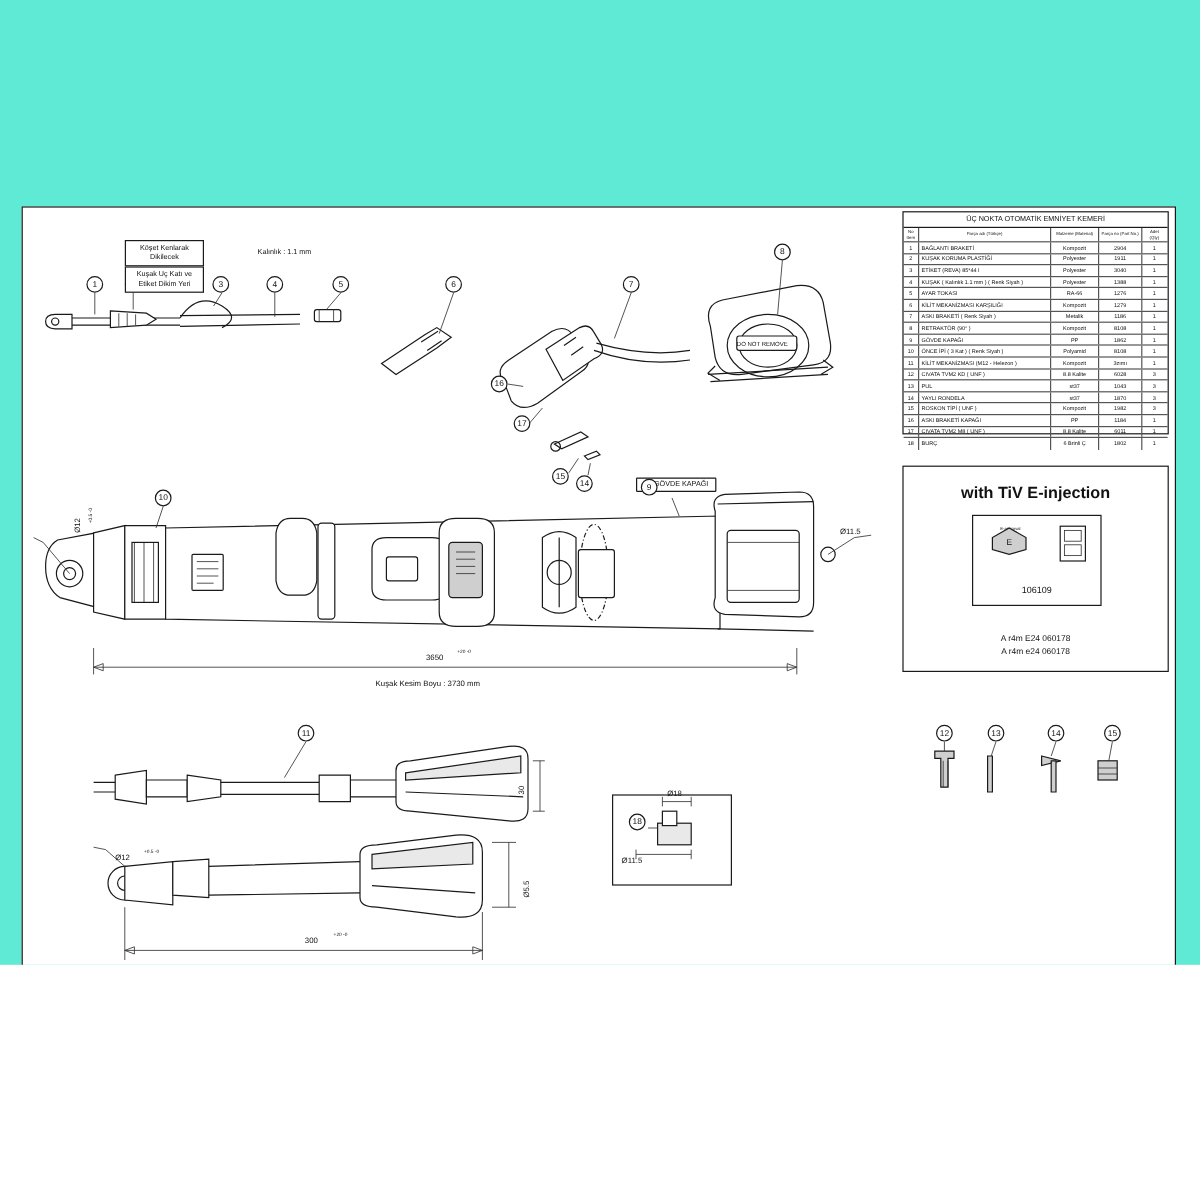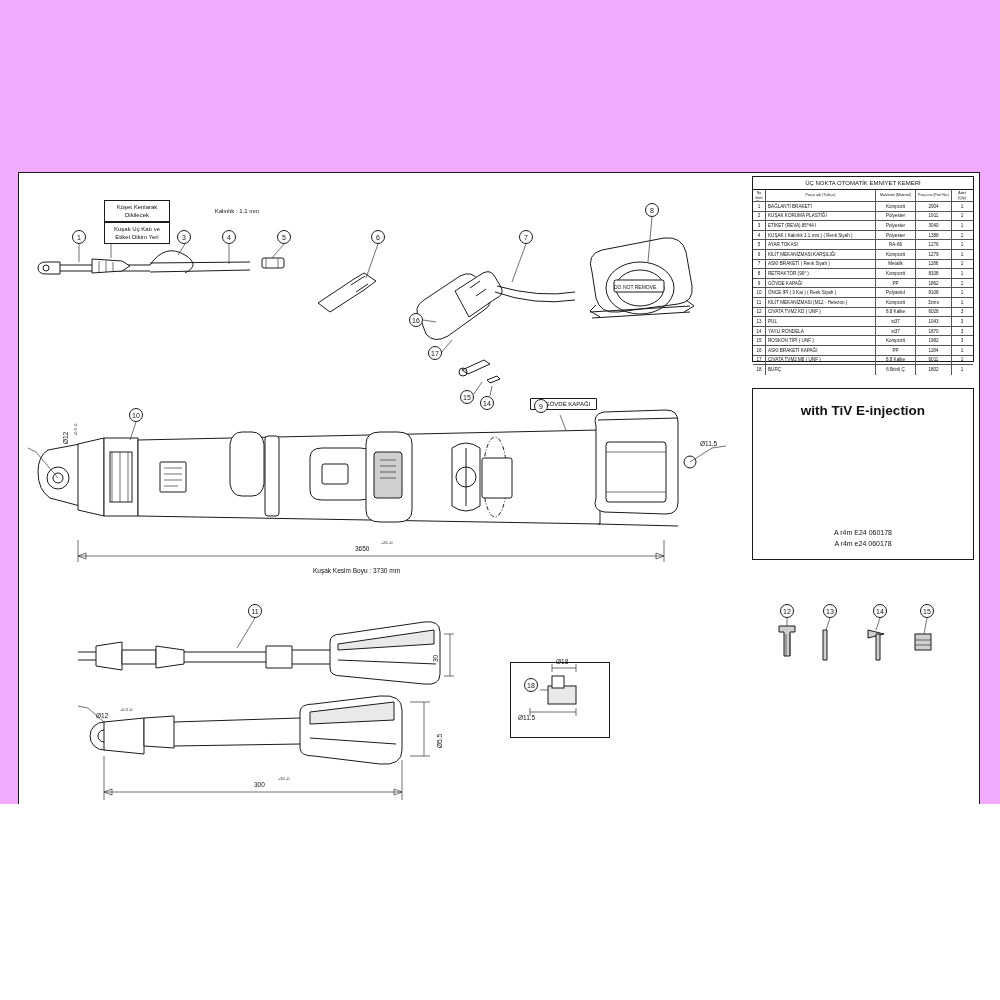--- a/index.html
+++ b/index.html
@@ -5,21 +5,21 @@
   * { box-sizing: border-box; }
   html, body {
     margin: 0; padding: 0;
     width: 1000px; height: 1000px;
     background: #ffffff;
     font-family: "Liberation Sans", sans-serif;
   }
   #sheet {
     position: relative;
     width: 1000px; height: 804px;
-    background: #f0abfc;
+    background: #5eead4;
     overflow: hidden;
   }
   .frame {
     position: absolute;
     left: 18px; top: 172px;
     width: 962px; height: 680px;
     border: 1.6px solid #1a1a1a;
     background: #ffffff;
   }
   .balloon {
@@ -503,20 +503,37 @@
           <div class="pt-c c-name">BURÇ</div>
           <div class="pt-c c-mat">6 Brinli Ç</div>
           <div class="pt-c c-code">1802</div>
           <div class="pt-c c-qty">1</div>
         </div>
       </div>
   </div>
 
   <div class="tiv-box">
     <div class="tiv-head">with TiV E-injection</div>
+    <div class="tiv-inner">
+      <div class="tiv-e-mark">
+        <svg width="42" height="26">
+          <polygon class="fillgd" points="20,2 34,10 34,20 20,24 6,20 6,10"></polygon>
+          <text x="20" y="16" font-size="7" text-anchor="middle" fill="#111" font-family="Liberation Sans, sans-serif">E</text>
+        </svg>
+        <span style="font-size:3.5px; white-space:pre-line;">E-approval
+mark</span>
+      </div>
+      <div class="tiv-sq">
+        <svg width="20" height="28">
+          <rect class="stroke-thin" x="3" y="3" width="14" height="9"></rect>
+          <rect class="stroke-thin" x="3" y="15" width="14" height="9"></rect>
+        </svg>
+      </div>
+      <div class="tiv-code">106109</div>
+    </div>
     <div class="tiv-foot">
       <div>A r4m E24 060178</div>
       <div>A r4m e24  060178</div>
     </div>
   </div>
 
   <div class="balloon b14" style="left:780px; top:604px;">12</div>
   <div class="balloon b14" style="left:823px; top:604px;">13</div>
   <div class="balloon b14" style="left:873px; top:604px;">14</div>
   <div class="balloon b14" style="left:920px; top:604px;">15</div>

